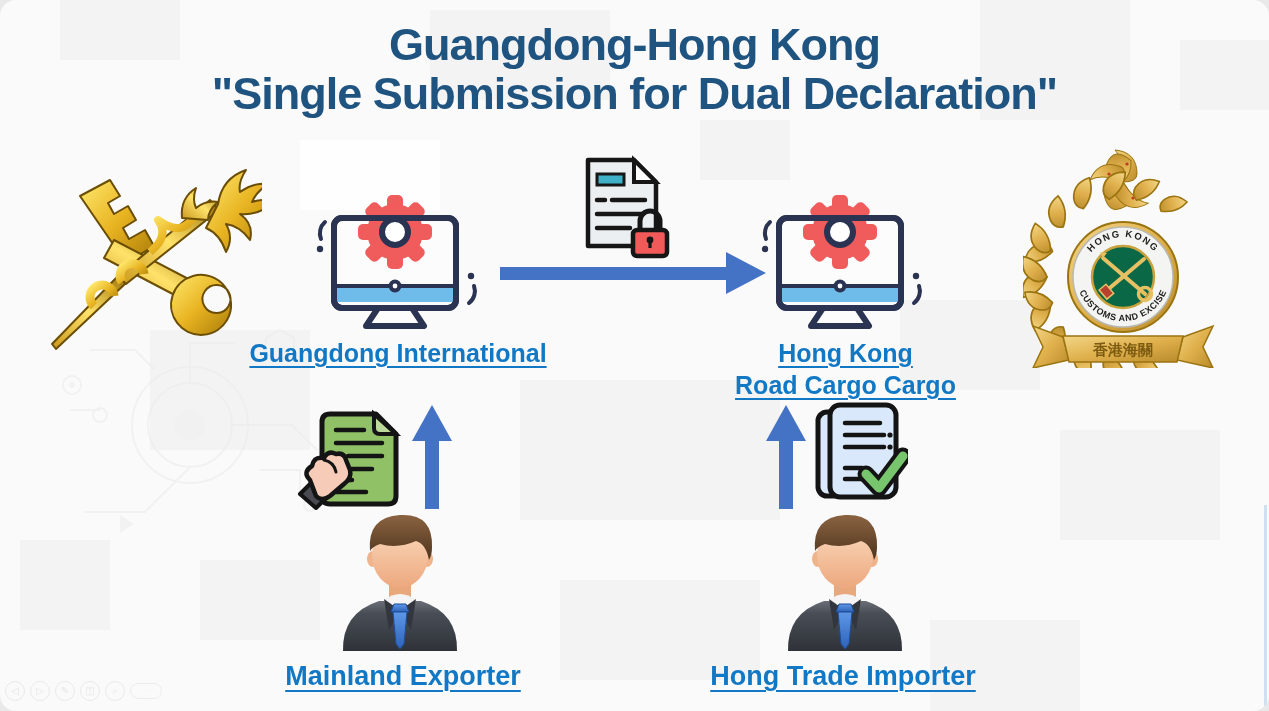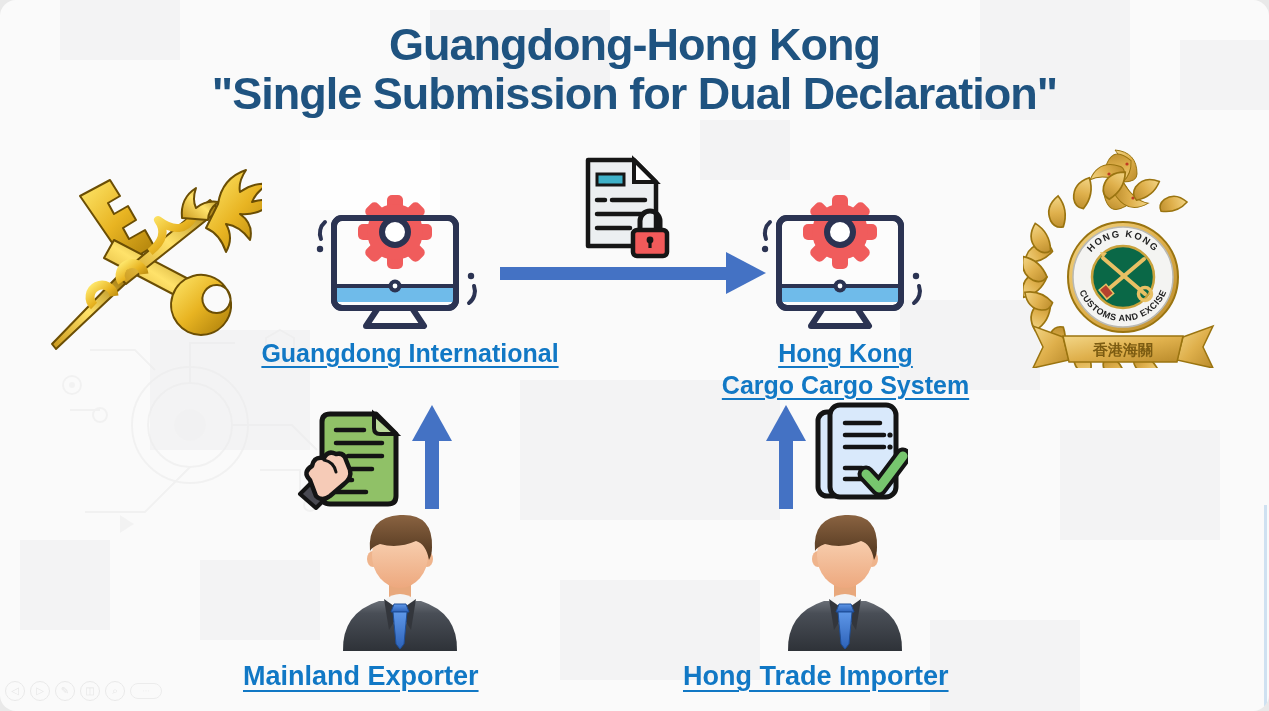--- a/index.html
+++ b/index.html
@@ -20,21 +20,21 @@
     text-align:center;color:#1F5380;font-weight:bold;
     font-size:45px;line-height:49px;letter-spacing:-1px;
   }
   
   .syslabel{
     position:absolute;text-align:center;color:#1178C5;font-weight:bold;
     font-size:25px;line-height:32px;
     text-decoration:underline;text-decoration-thickness:2px;text-underline-offset:4px;
   }
   .actorlabel{
-    position:absolute;color:#1178C5;font-weight:bold;
+    position:absolute;text-align:center;color:#1178C5;font-weight:bold;
     font-size:27px;line-height:32px;
     text-decoration:underline;text-decoration-thickness:2px;text-underline-offset:5px;
   }
   .abs{position:absolute;}
   
   .harrow{position:absolute;left:500px;top:252px;width:266px;height:42px;}
   .harrow .shaft{position:absolute;left:0;top:15px;width:228px;height:13px;background:#4472C4;}
   .harrow .head{
     position:absolute;right:0;top:0;width:0;height:0;
     border-top:21px solid transparent;border-bottom:21px solid transparent;
@@ -286,26 +286,26 @@
     <rect x="79" y="140" width="9" height="12" transform="rotate(-40 83 146)" fill="#b5412e" stroke="#E8C064" stroke-width="1.5"></rect>
 
     <g>
       <path d="M40,191 L10,180 L20,201 L10,222 L46,214 z" fill="url(#hkgold)" stroke="#9a7410" stroke-width="1.5"></path>
       <path d="M160,191 L190,180 L180,201 L190,222 L154,214 z" fill="url(#hkgold)" stroke="#9a7410" stroke-width="1.5"></path>
       <path d="M40,190 L160,190 L154,216 L46,216 z" fill="url(#hkgold)" stroke="#9a7410" stroke-width="1.5"></path>
       <text x="100" y="209" text-anchor="middle" font-size="15" font-weight="bold" fill="#7c5c12">香港海關</text>
     </g>
   </svg>
 
-  <div class="syslabel" style="left:230px;top:337px;width:360px">
+  <div class="syslabel" style="left:218px;top:337px;width:360px">
     <div>Guangdong International</div>
   </div>
   <div class="syslabel" style="left:688px;top:337px;width:315px">
     <div>Hong Kong</div>
-    <div>Cargo Cargo System</div>
+    <div>Road Cargo Cargo</div>
   </div>
 
   <svg class="abs" style="left:296px;top:406px" width="118" height="104" viewBox="0 0 118 104">
     <path d="M34,8 h46 l20,20 v62 q0,8 -8,8 h-58 q-8,0 -8,-8 v-74 q0,-8 8,-8 z" fill="#90C167" stroke="#141414" stroke-width="5" stroke-linejoin="round"></path>
     <path d="M78,8 l22,20 h-16 q-6,0 -6,-6 z" fill="#BBDA9B" stroke="#141414" stroke-width="4"></path>
     <g stroke="#141414" stroke-width="4.5" stroke-linecap="round">
       <line x1="40" y1="24" x2="68" y2="24"></line>
       <line x1="40" y1="37" x2="86" y2="37"></line>
       <line x1="52" y1="50" x2="86" y2="50"></line>
       <line x1="40" y1="63" x2="76" y2="63"></line>

